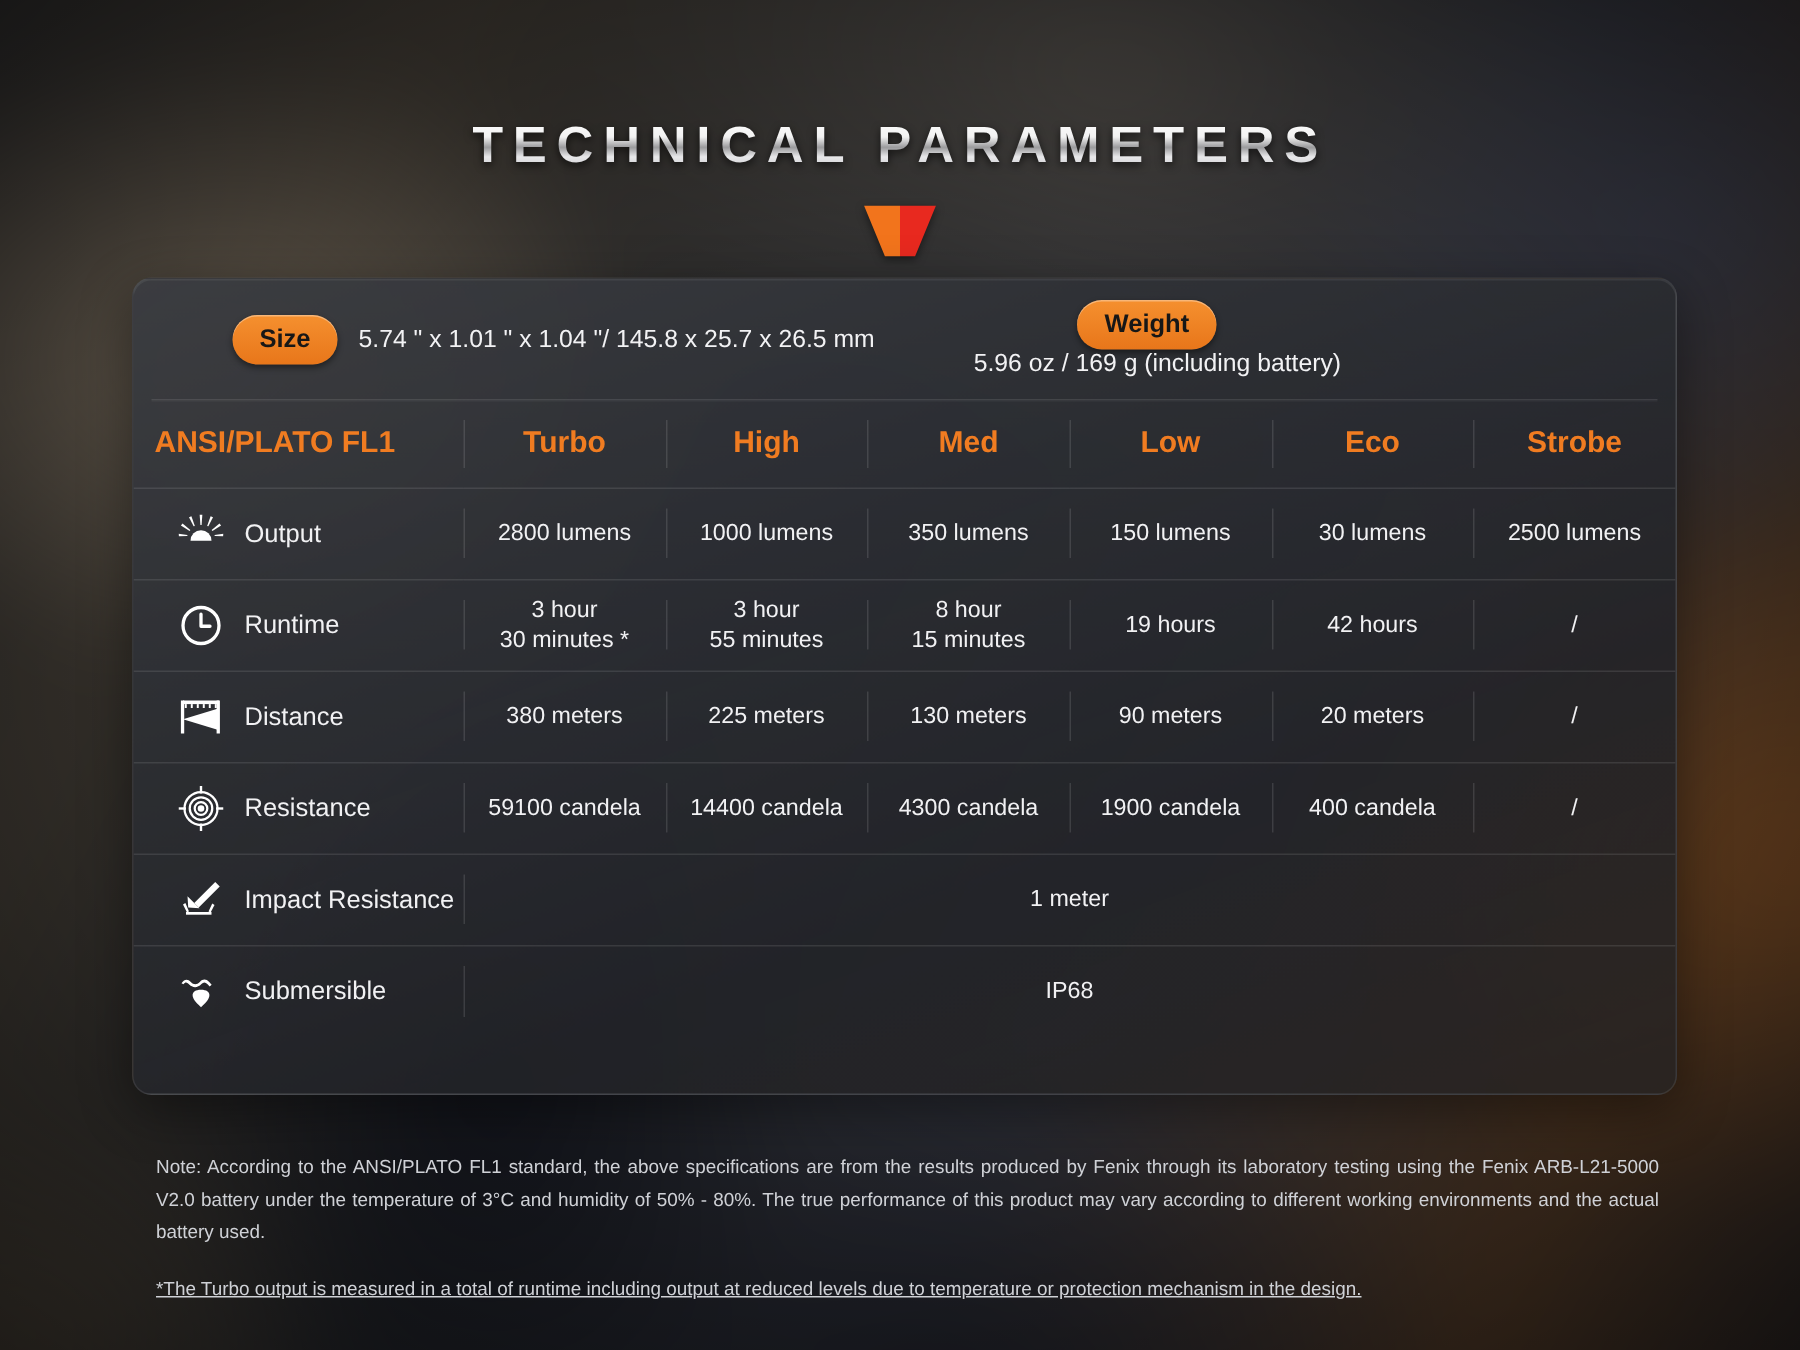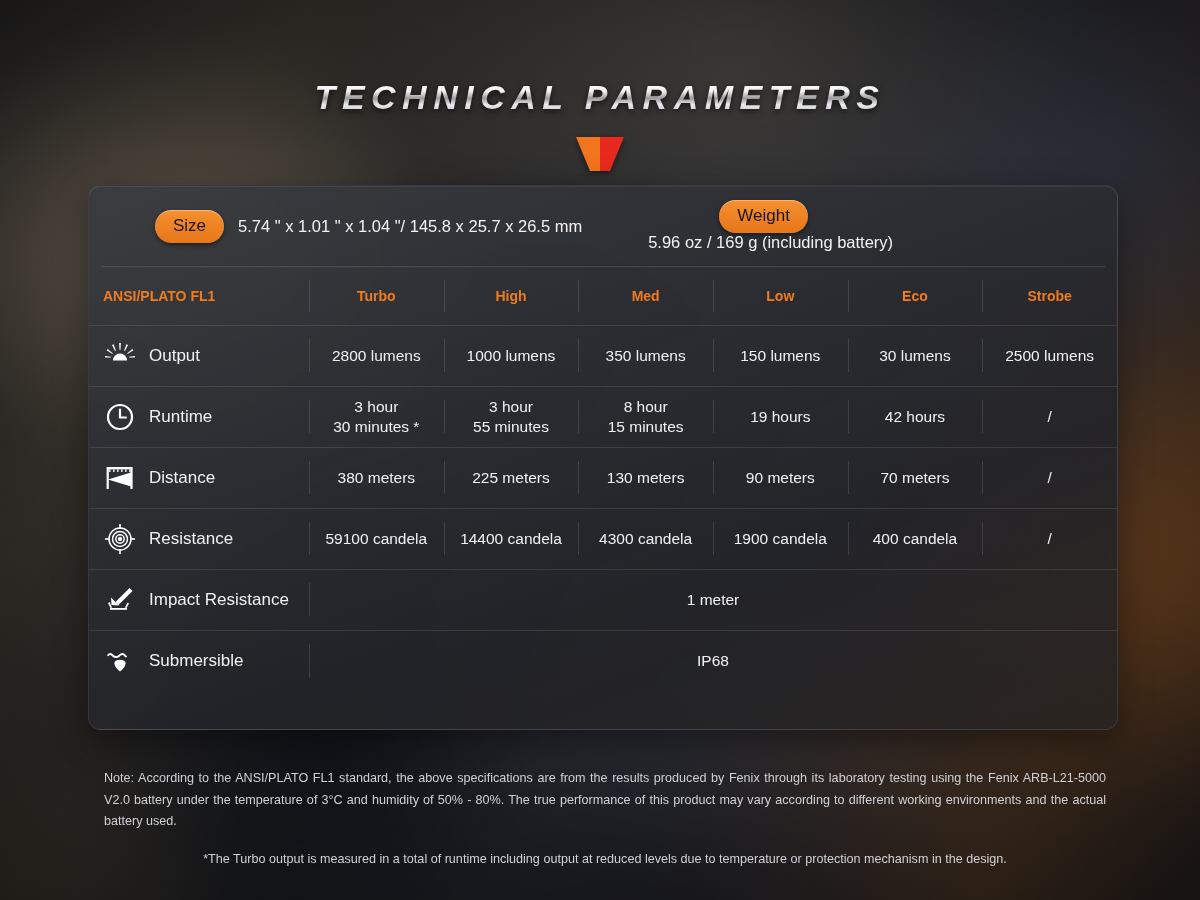--- a/index.html
+++ b/index.html
@@ -29,21 +29,21 @@
       radial-gradient(ellipse 300px 240px at 8% 92%, rgba(90,78,62,.55), rgba(90,78,62,0) 72%),
       linear-gradient(118deg,#2a2a2c 0%,#3b362f 22%,#222428 44%,#2c2e36 62%,#4a3422 82%,#1d1f26 100%);
     filter:blur(26px);
   }
   #vignette{
     position:absolute; inset:0;
     background:radial-gradient(ellipse 900px 640px at 50% 48%, rgba(0,0,0,0) 40%, rgba(0,0,0,.55) 100%);
   }
 
   
-  .title-wrap{ position:absolute; top:78px; left:0; width:1200px; text-align:center;font-style:italic; }
+  .title-wrap{ position:absolute; top:78px; left:0; width:1200px; text-align:center; }
   .title{
     display:inline-block;
     font-size:34px; font-weight:bold; letter-spacing:6.5px;
     background:linear-gradient(180deg,#ffffff 0%,#f2f2f2 34%,#9a9a9c 52%,#e8e8ea 68%,#bdbdc0 100%);
     -webkit-background-clip:text; background-clip:text;
     color:transparent; -webkit-text-fill-color:transparent;
     filter:drop-shadow(0 2px 3px rgba(0,0,0,.65));
   }
   .chev{ position:absolute; top:137px; left:0; width:1200px; text-align:center; }
   .chev svg{ display:inline-block; filter:drop-shadow(0 2px 3px rgba(0,0,0,.5)); }
@@ -60,21 +60,21 @@
   }
 
   
   .sw-row{ display:flex; align-items:center; height:80px; padding:0 34px; }
   .sw-block{ display:flex; align-items:center; }
   .sw-block.size{ margin-left:32px; }
   .sw-block.weight{ margin-left:52px;flex-direction:column; }
   .pill{
     display:inline-block; padding:6px 18px 7px; border-radius:20px;
     background:linear-gradient(180deg,#f5902f 0%,#e8761a 100%);
-    color:#171717; font-size:17px; font-weight:normal;
+    color:#171717; font-size:17px; font-weight:bold;
     box-shadow:0 2px 4px rgba(0,0,0,.45), inset 0 1px 0 rgba(255,255,255,.35);
     white-space:nowrap;
   }
   .sw-val{ margin-left:14px; color:#f2f2f4; font-size:16.5px; white-space:nowrap; }
 
   .hr{ height:1px; margin:0 12px; background:rgba(255,255,255,.105); box-shadow:0 1px 0 rgba(255,255,255,.028); }
 
   
   table.spec{ width:100%; border-collapse:collapse; table-layout:fixed; }
   table.spec col.c0{ width:21.4%; }
@@ -82,46 +82,46 @@
 
   table.spec th, table.spec td{
     position:relative; text-align:center; color:#f1f1f3;
     font-size:15.5px; font-weight:normal; padding:0;
   }
   
   table.spec th+th::before, table.spec td+td::before{
     content:""; position:absolute; left:0; top:22%; height:56%;
     width:1px; background:rgba(255,255,255,.12);
   }
-  tr.hdr th{ height:58px; color:#f07c21; font-size:14px; font-weight:bold; }
+  tr.hdr th{ height:58px; color:#f07c21; font-size:20px; font-weight:bold; }
   tr.hdr th.lbl{ padding-left:14px; text-align:left; }
   tr.hdr th.lbl::before{ display:none; }
 
   tr.data td{ height:61px; }
-  tr.data td.lbl{ text-align:left; padding-left:14px; }
+  tr.data td.lbl{ text-align:left; padding-left:28px; }
   tr.data td.lbl::before{ display:none; }
   td .two{ line-height:1.28; }
 
   .rowline td{ border-top:1px solid rgba(255,255,255,.10); }
 
   .lblcell{ display:flex; align-items:center; gap:12px; }
   .lblcell .ico{ width:34px; height:34px; flex:0 0 34px; display:flex; align-items:center; justify-content:center; }
   .lblcell .txt{ font-size:17px; color:#f1f1f3; }
 
   td.merged{ text-align:center; }
   td.merged::before{ content:""; position:absolute; left:0; top:16%; height:68%; width:1px; background:rgba(255,255,255,.12); }
 
   
   .note{
     position:absolute; left:88px; top:752px; width:1034px;
     color:#cfd1d6; font-size:12.6px; line-height:1.72;
     text-align:justify; text-justify:inter-word;
   }
   .note p{ margin:16px; }
-  .note p.last{ text-align:center; }
+  .note p.last{ text-align:left;text-decoration:underline; }
 </style>
 </head>
 <body>
 
 <div id="stage">
   <div id="bg"></div>
   <div id="vignette"></div>
 
   <div class="title-wrap">
     <div class="title">TECHNICAL PARAMETERS</div>
@@ -254,21 +254,21 @@
                   </g>
                 </svg>
               </span>
               <span class="txt">Distance</span>
             </div>
           </td>
           <td>380 meters</td>
           <td>225 meters</td>
           <td>130 meters</td>
           <td>90 meters</td>
-          <td>70 meters</td>
+          <td>20 meters</td>
           <td>/</td>
         </tr>
 
         <tr class="data rowline">
           <td class="lbl">
             <div class="lblcell">
               <span class="ico">
                 <svg width="30" height="30" viewBox="0 0 30 30">
                   <g fill="none" stroke="#ffffff">
                     <circle cx="15" cy="15" r="11" stroke-width="1.5"></circle>

